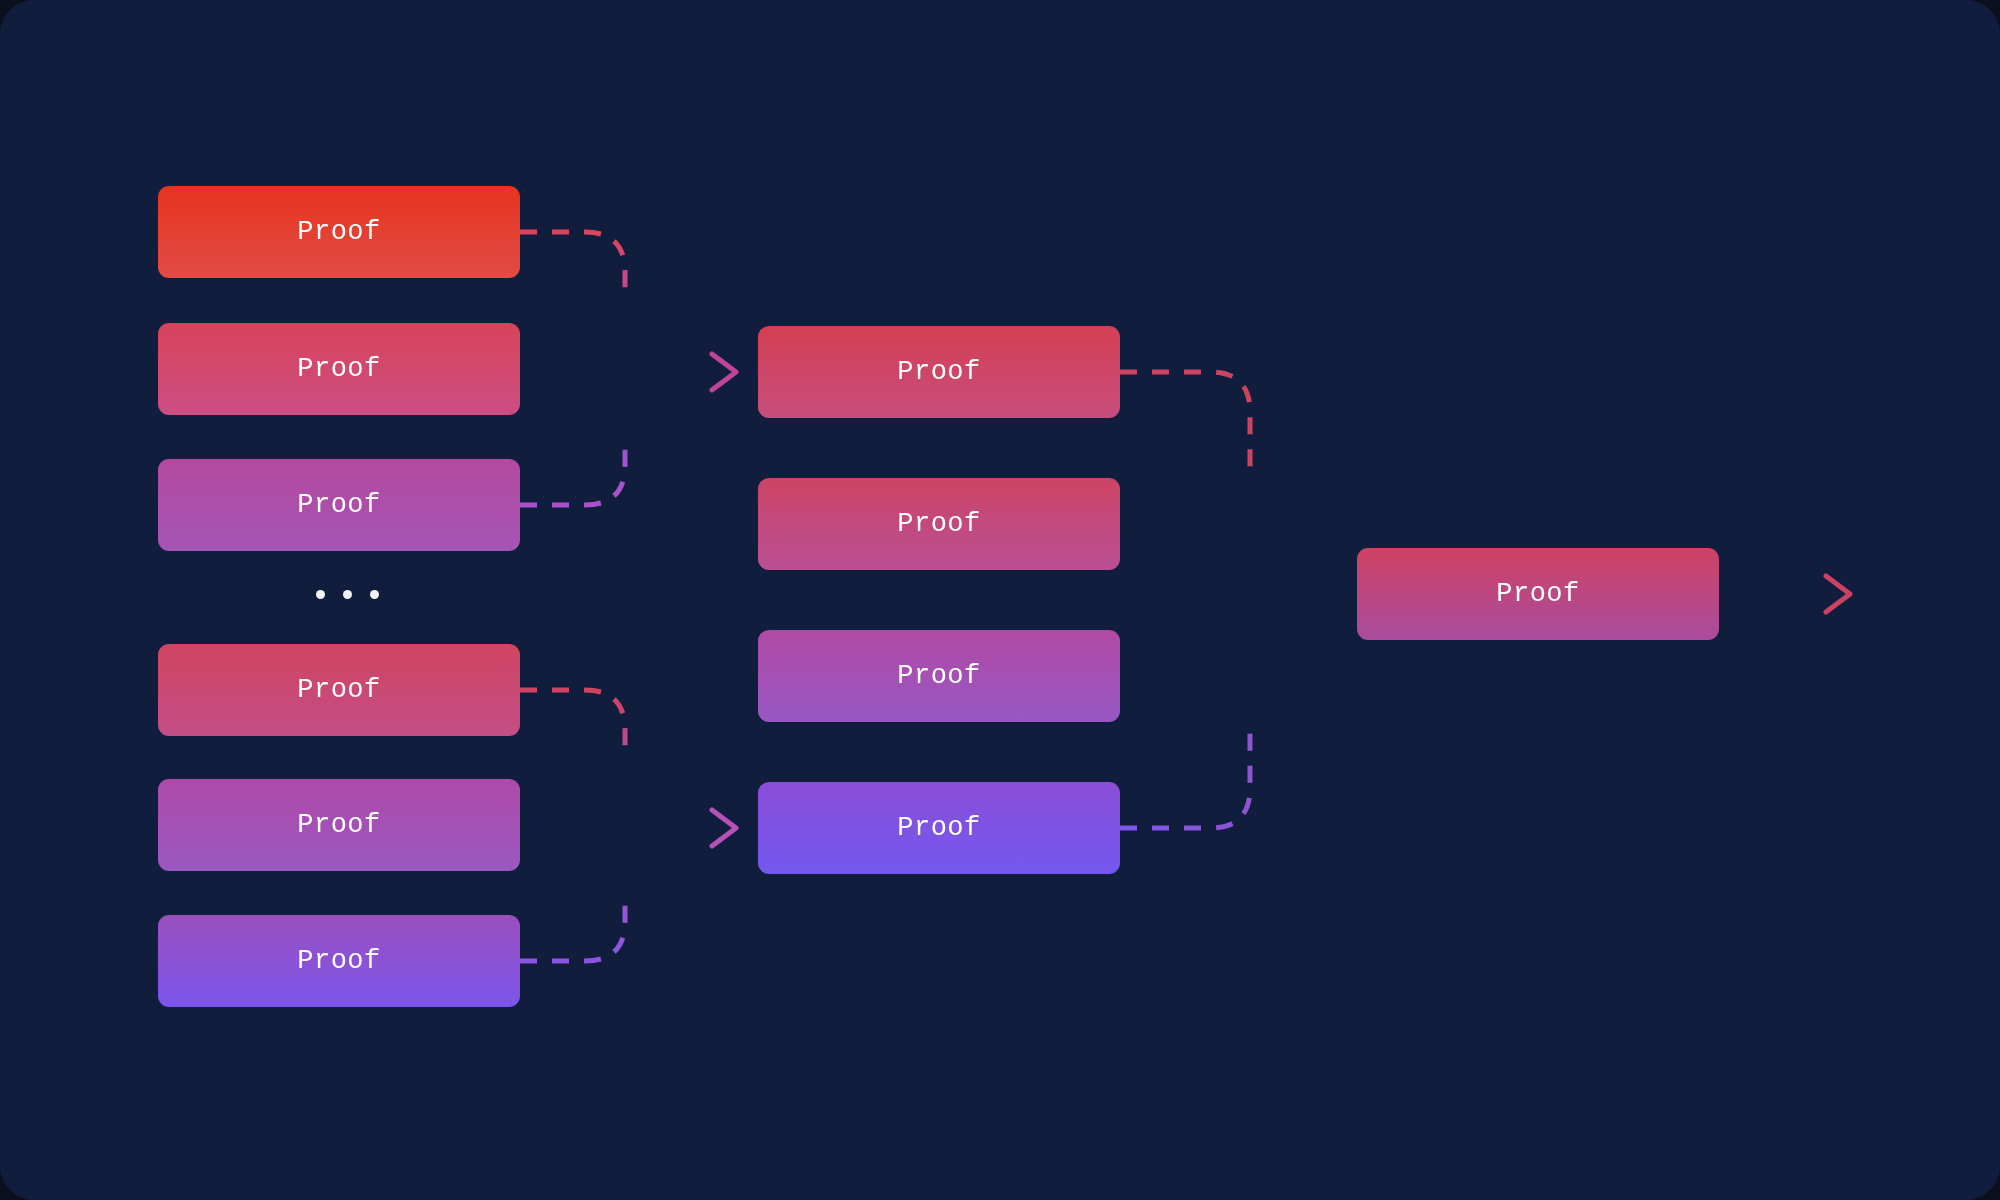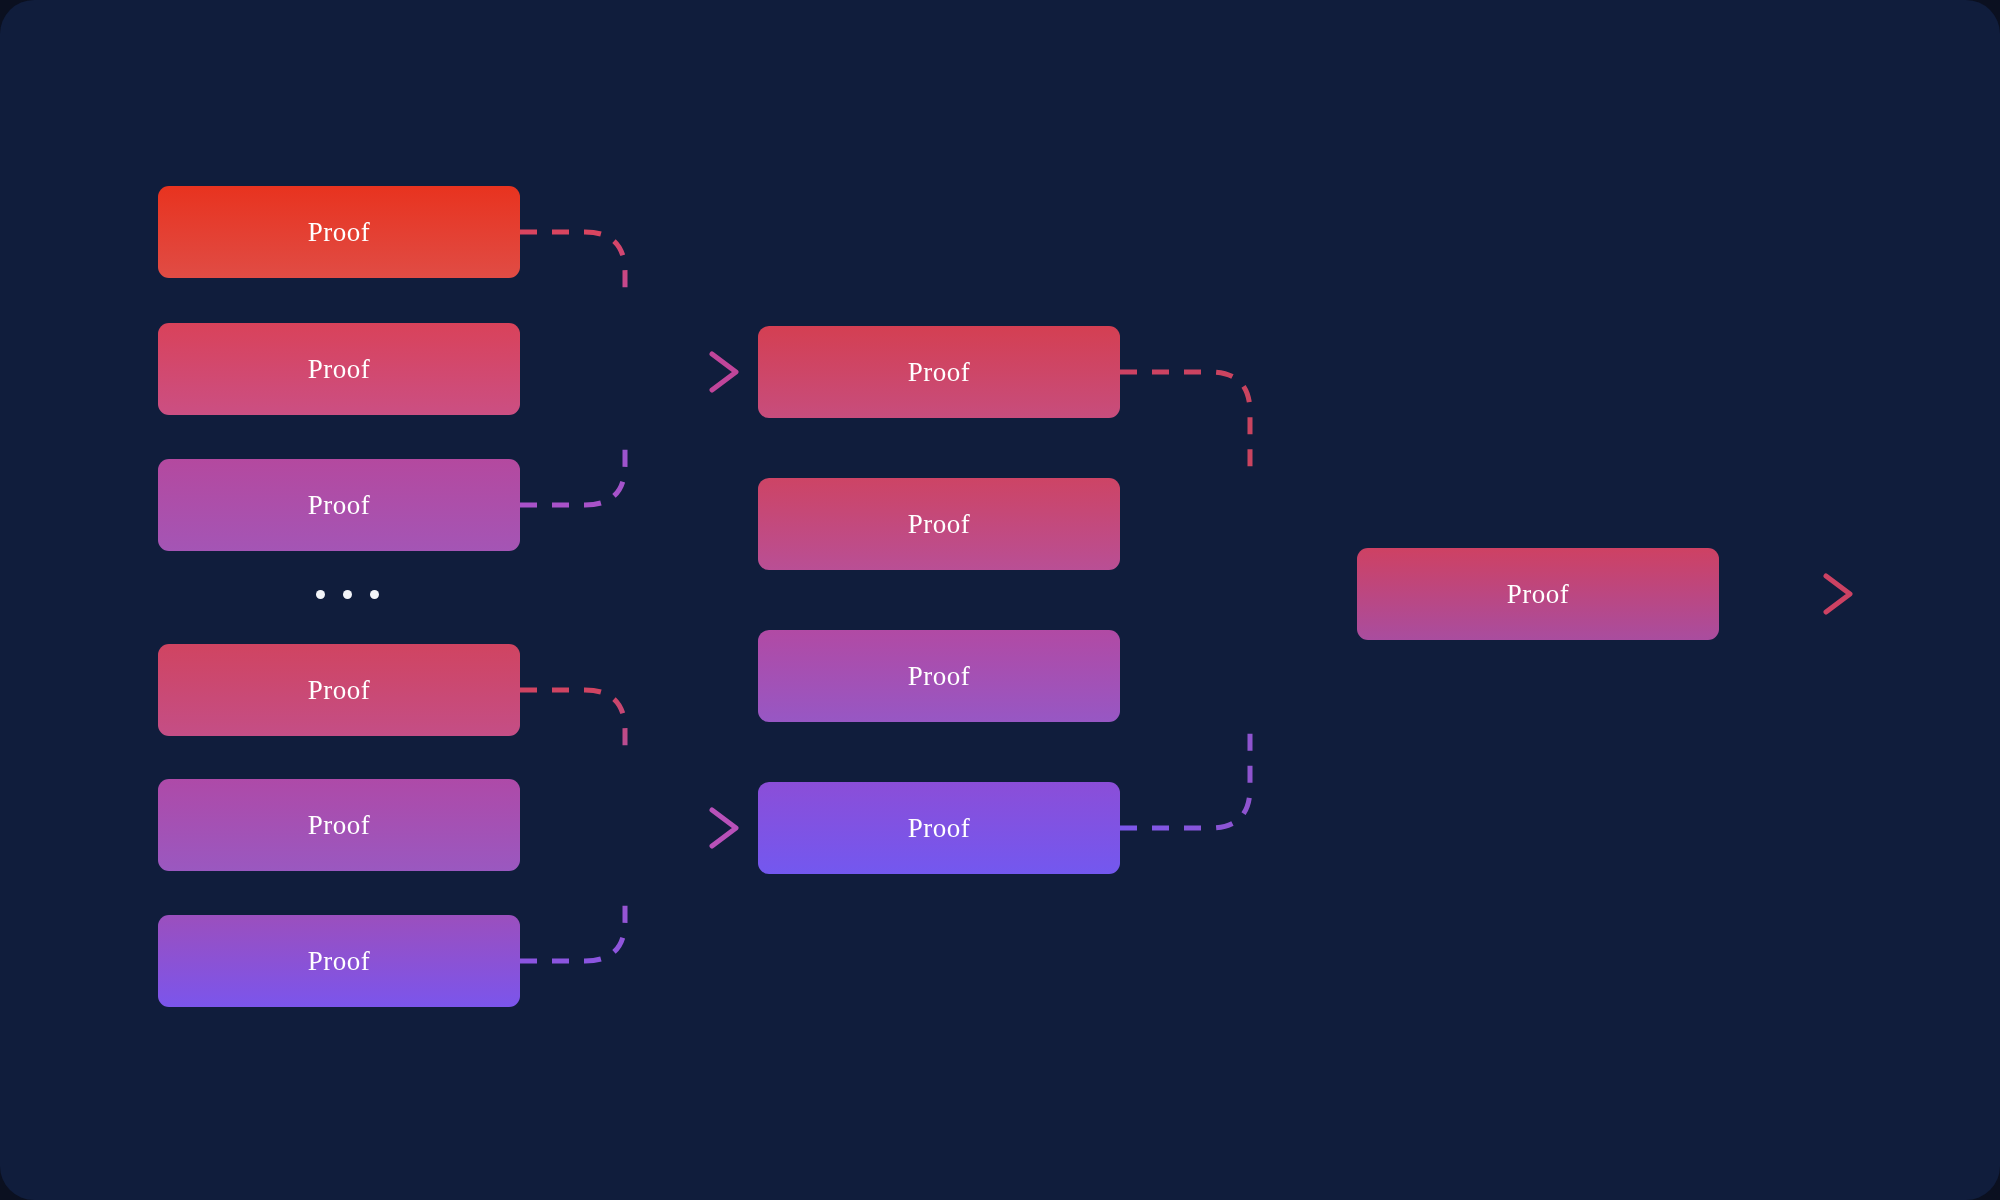--- a/index.html
+++ b/index.html
@@ -35,21 +35,21 @@
   .proof-box {
     position: absolute;
     display: flex;
     align-items: center;
     justify-content: center;
     border-radius: 11px;
     box-sizing: border-box;
   }
   .proof-box .label {
     color: #ffffff;
-    font-family: Liberation Serif, serif;
+    font-family: Liberation Mono, monospace;
     font-size: 27px;
     letter-spacing: 0.5px;
     line-height: 1;
     user-select: none;
   }
 
   
   #ellipsis {
     position: absolute;
     display: flex;

